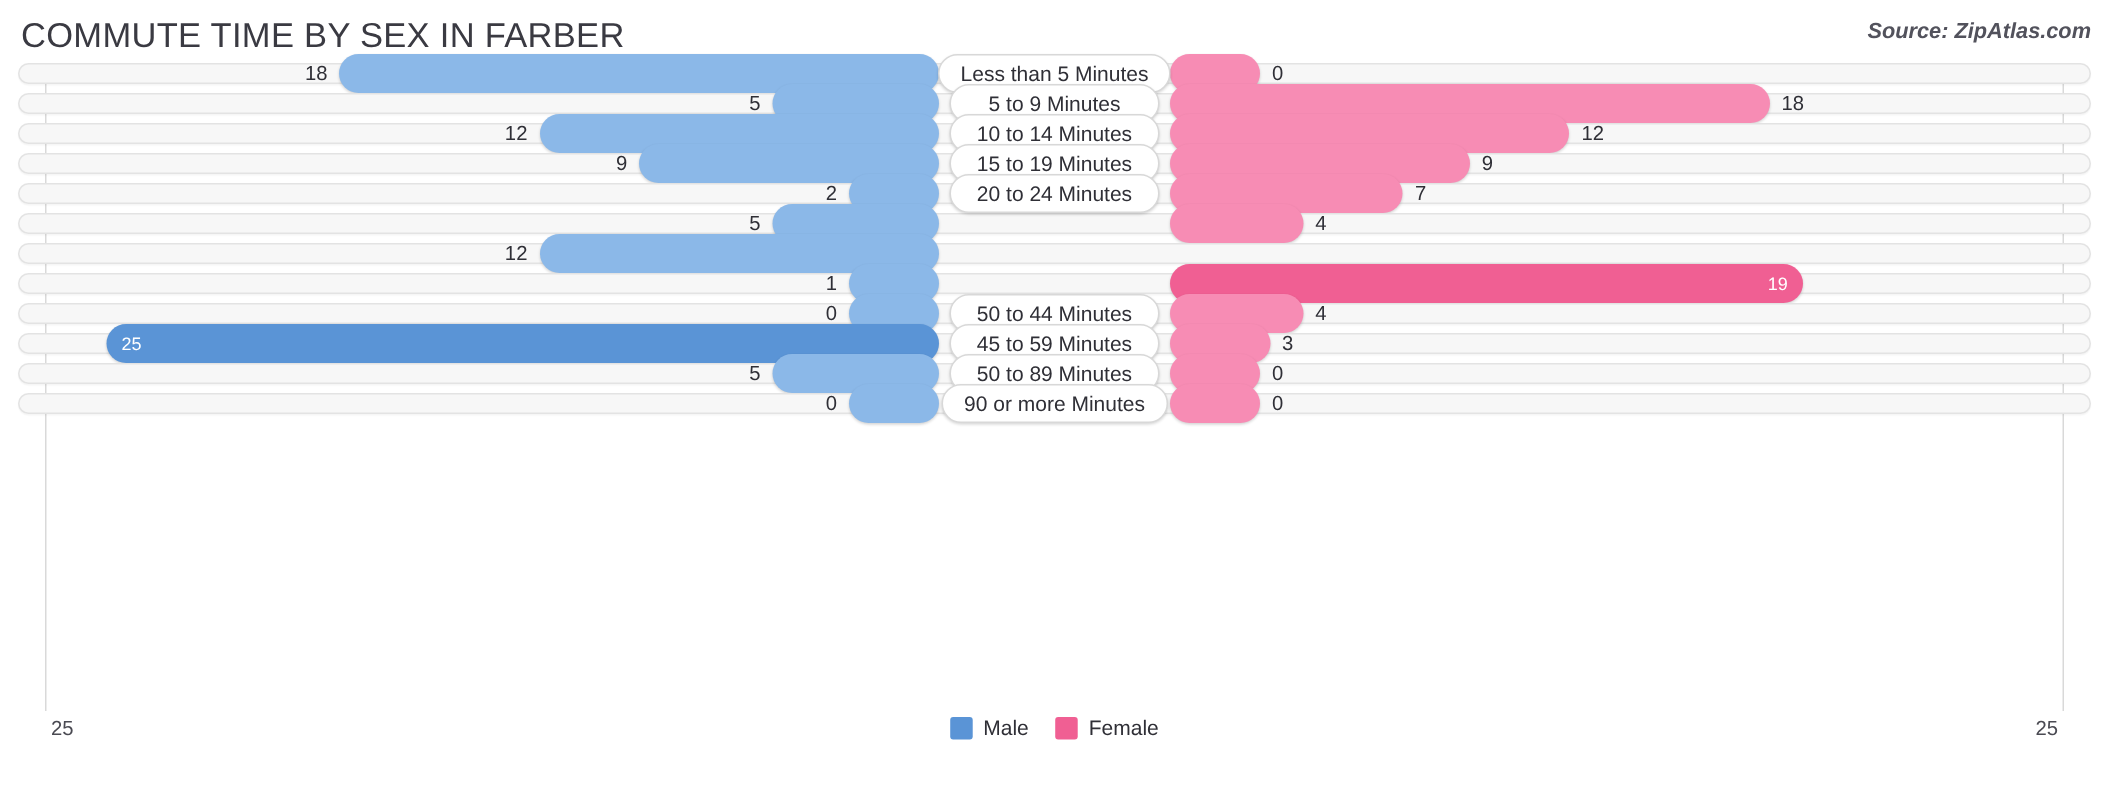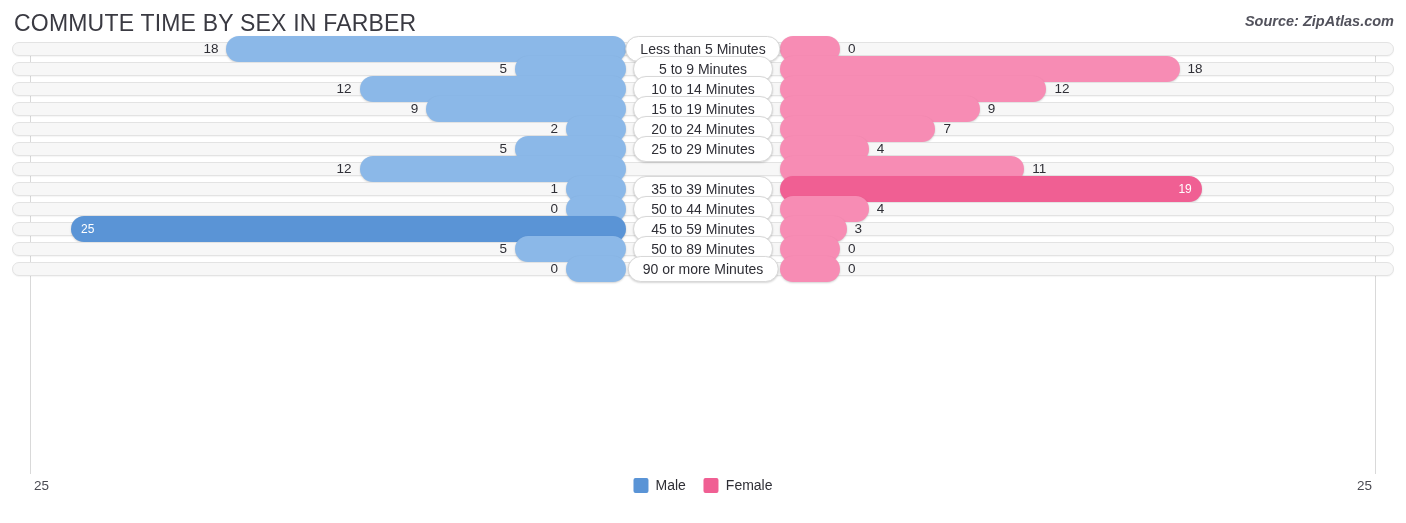--- a/index.html
+++ b/index.html
@@ -267,43 +267,37 @@
       </div>
       <div class="row">
         <div class="bar-wrap male">
           <div class="bar male normal" style="width: 111px;"></div>
           <span class="outer-label">5</span>
         </div>
         <div class="bar-wrap female">
           <div class="bar female normal" style="width: 88.8px;"></div>
           <span class="outer-label">4</span>
         </div>
-        <div class="category-pill">25 to 29 Minutes</div>
       </div>
       <div class="row">
         <div class="bar-wrap male">
           <div class="bar male normal" style="width: 266.4px;"></div>
           <span class="outer-label">12</span>
-        </div>
-        <div class="bar-wrap female">
-          <div class="bar female normal" style="width: 244.2px;"></div>
-          <span class="outer-label">11</span>
         </div>
       </div>
       <div class="row">
         <div class="bar-wrap male">
           <div class="bar male normal" style="width: 60px;"></div>
           <span class="outer-label">1</span>
         </div>
         <div class="bar-wrap female">
           <div class="bar female max" style="width: 421.8px;">
             <span class="bar-inner-label">19</span>
           </div>
         </div>
-        <div class="category-pill">35 to 39 Minutes</div>
       </div>
       <div class="row">
         <div class="bar-wrap male">
           <div class="bar male normal" style="width: 60px;"></div>
           <span class="outer-label">0</span>
         </div>
         <div class="bar-wrap female">
           <div class="bar female normal" style="width: 88.8px;"></div>
           <span class="outer-label">4</span>
         </div>

